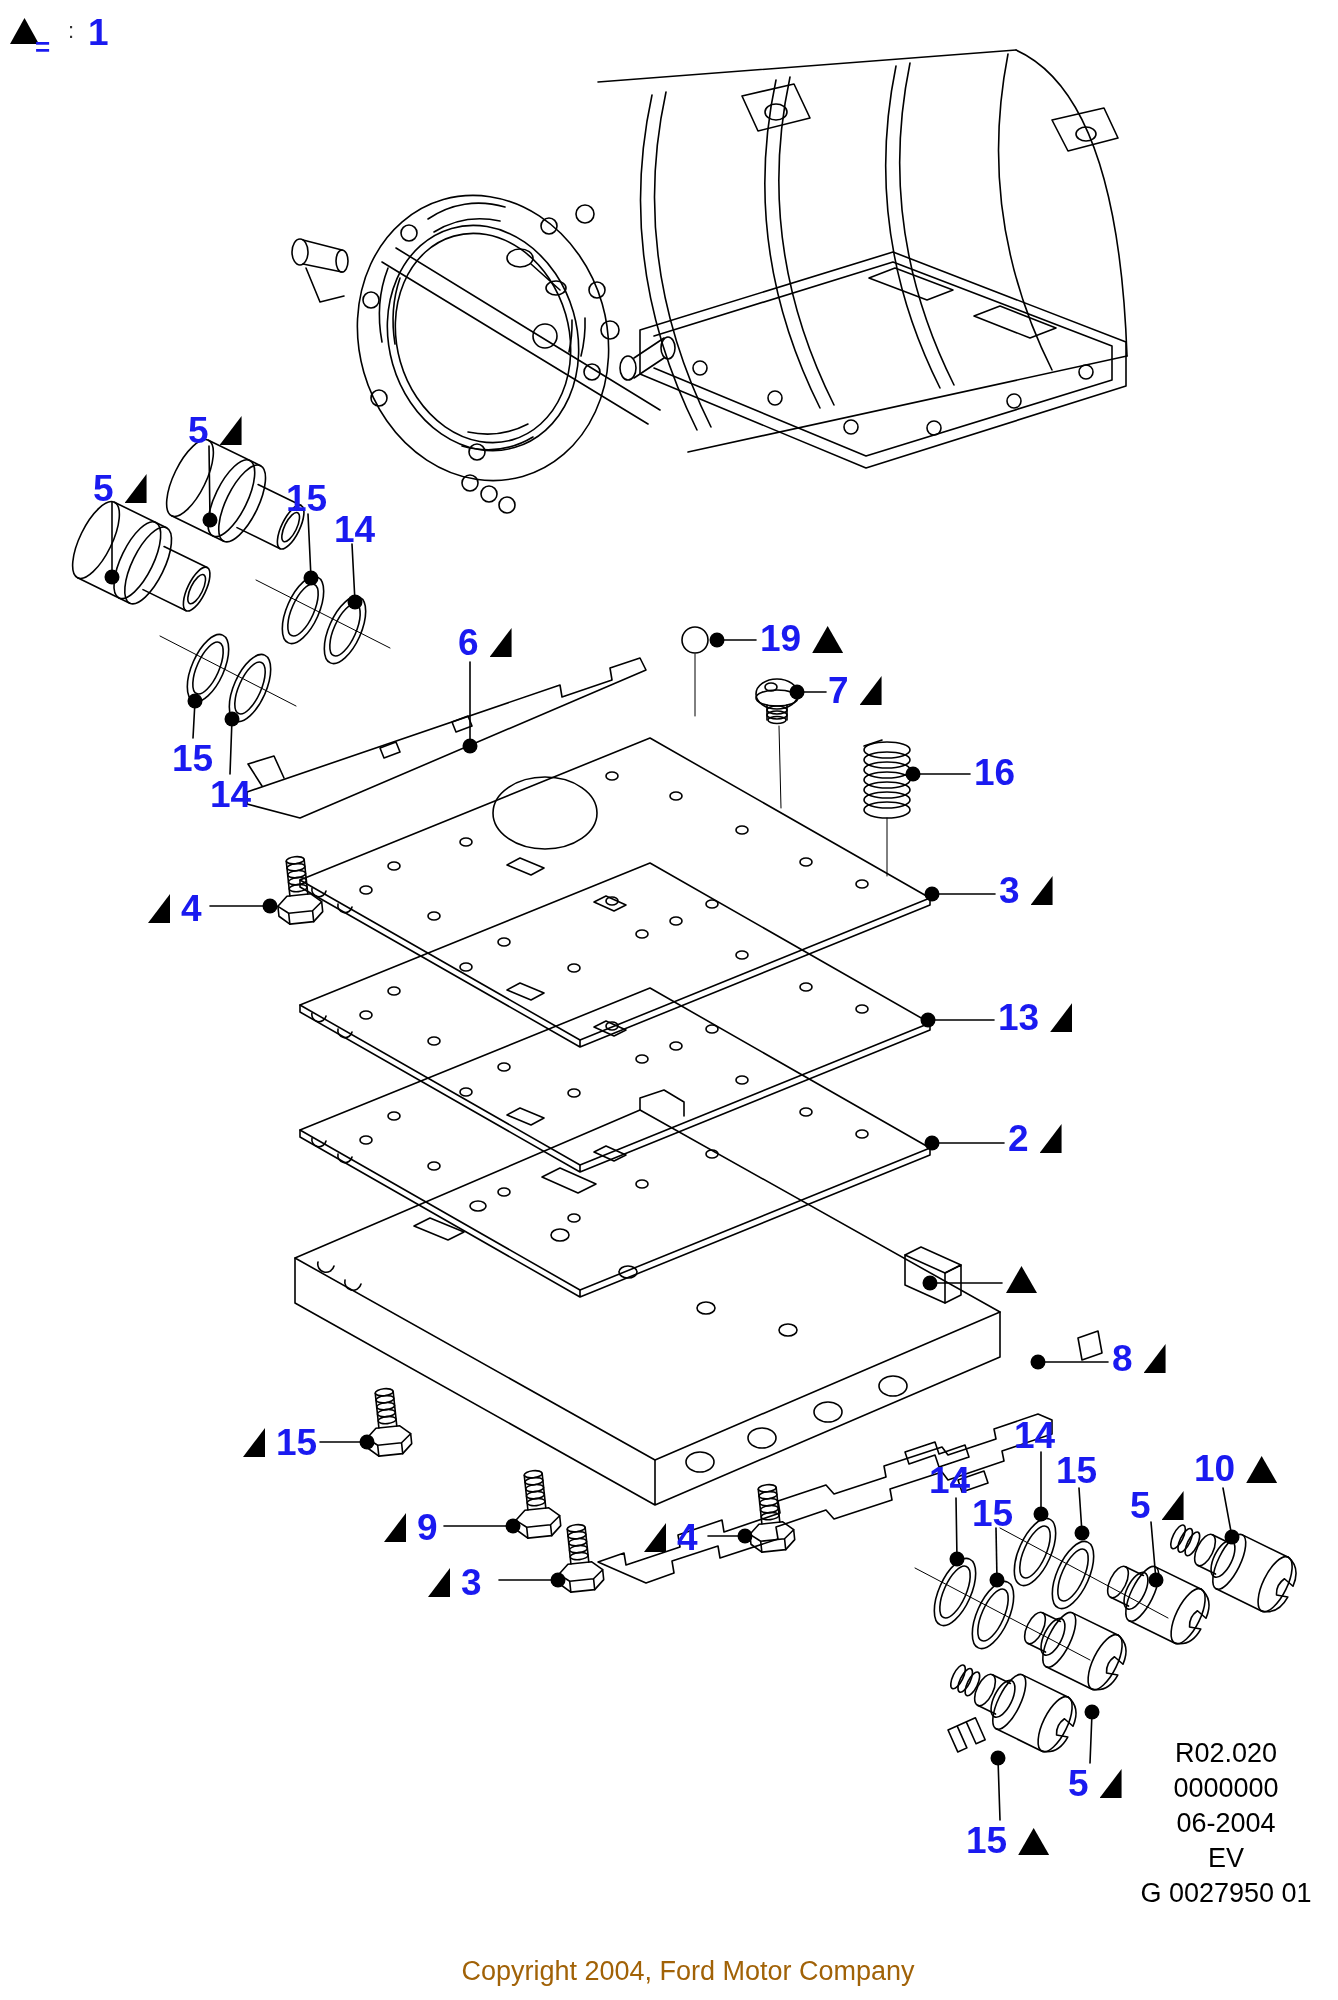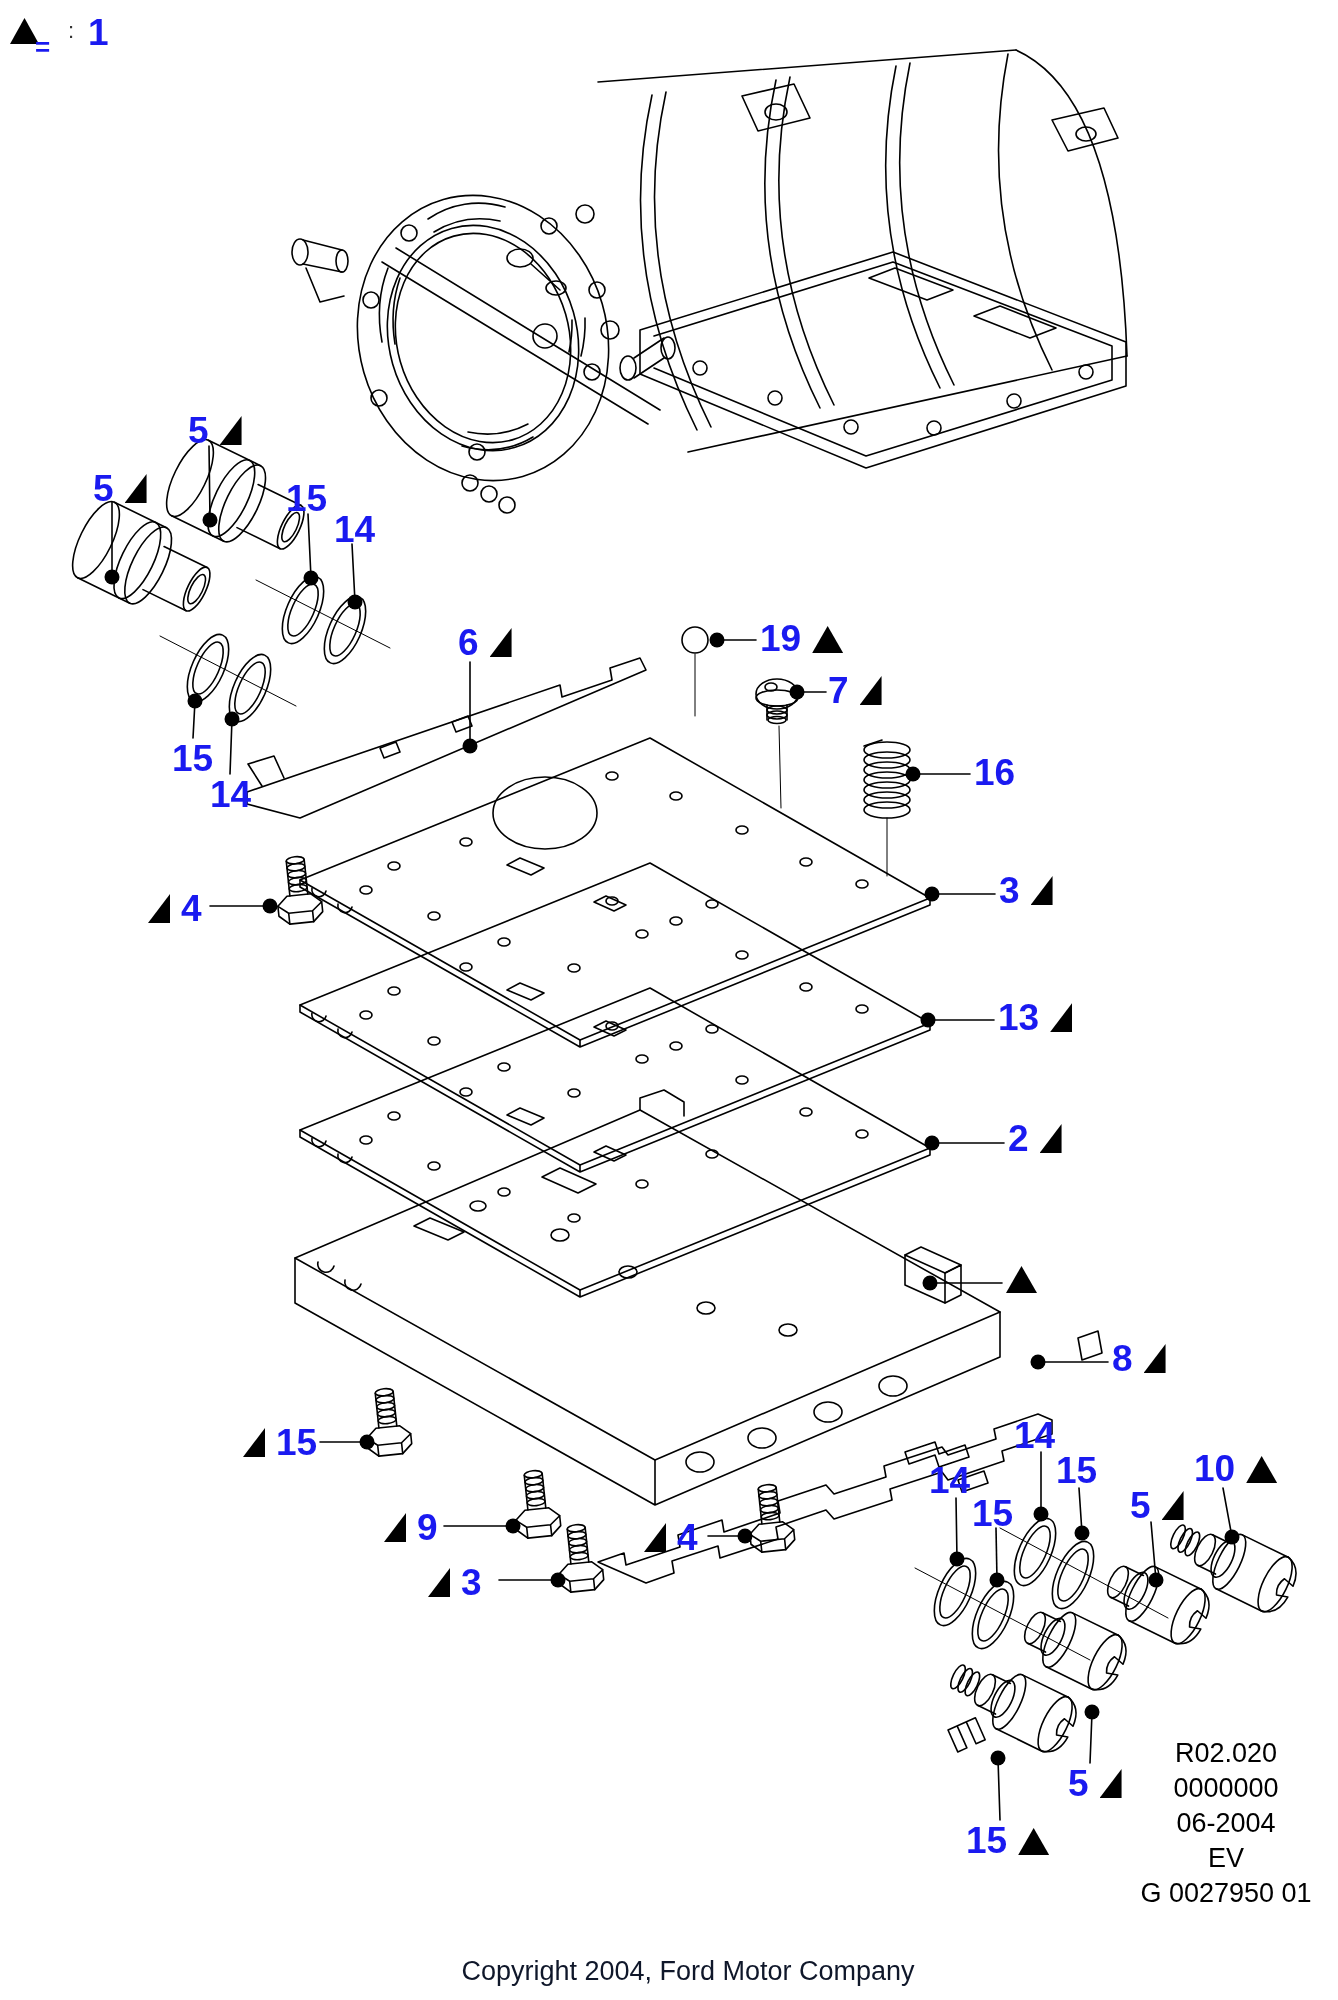--- a/index.html
+++ b/index.html
@@ -17,21 +17,21 @@
   .tri.full{width:31px;height:27px;clip-path:polygon(50% 0,100% 100%,0 100%);margin-top:6px;}
   .legend{position:absolute;left:8px;top:10px;width:130px;height:50px;}
   .legend .ltri{position:absolute;left:2px;top:8px;width:29px;height:26px;background:#000;
        clip-path:polygon(50% 0,100% 100%,0 100%);}
   .legend .leq{position:absolute;left:27px;top:22px;color:#1a1af0;font-weight:bold;font-size:26px;}
   .legend .lcol{position:absolute;left:60px;top:8px;color:#333;font-size:22px;}
   .legend .lone{position:absolute;left:80px;top:2px;color:#1a1af0;font-weight:bold;font-size:37px;}
   .info{position:absolute;left:1106px;top:1736px;width:240px;text-align:center;
         font-size:27px;line-height:35px;color:#000;}
   .copyright{position:absolute;left:0;top:1956px;width:1338px;padding-left:38px;box-sizing:border-box;
-        text-align:center;font-size:27px;color:#0f172a;}
+        text-align:center;font-size:27px;color:#a16207;}
 </style>
 </head>
 <body>
 
 <div class="page">
 
 <svg width="1338" height="2000" viewBox="0 0 1338 2000">
 
   <defs>
     <g id="clampsol">

